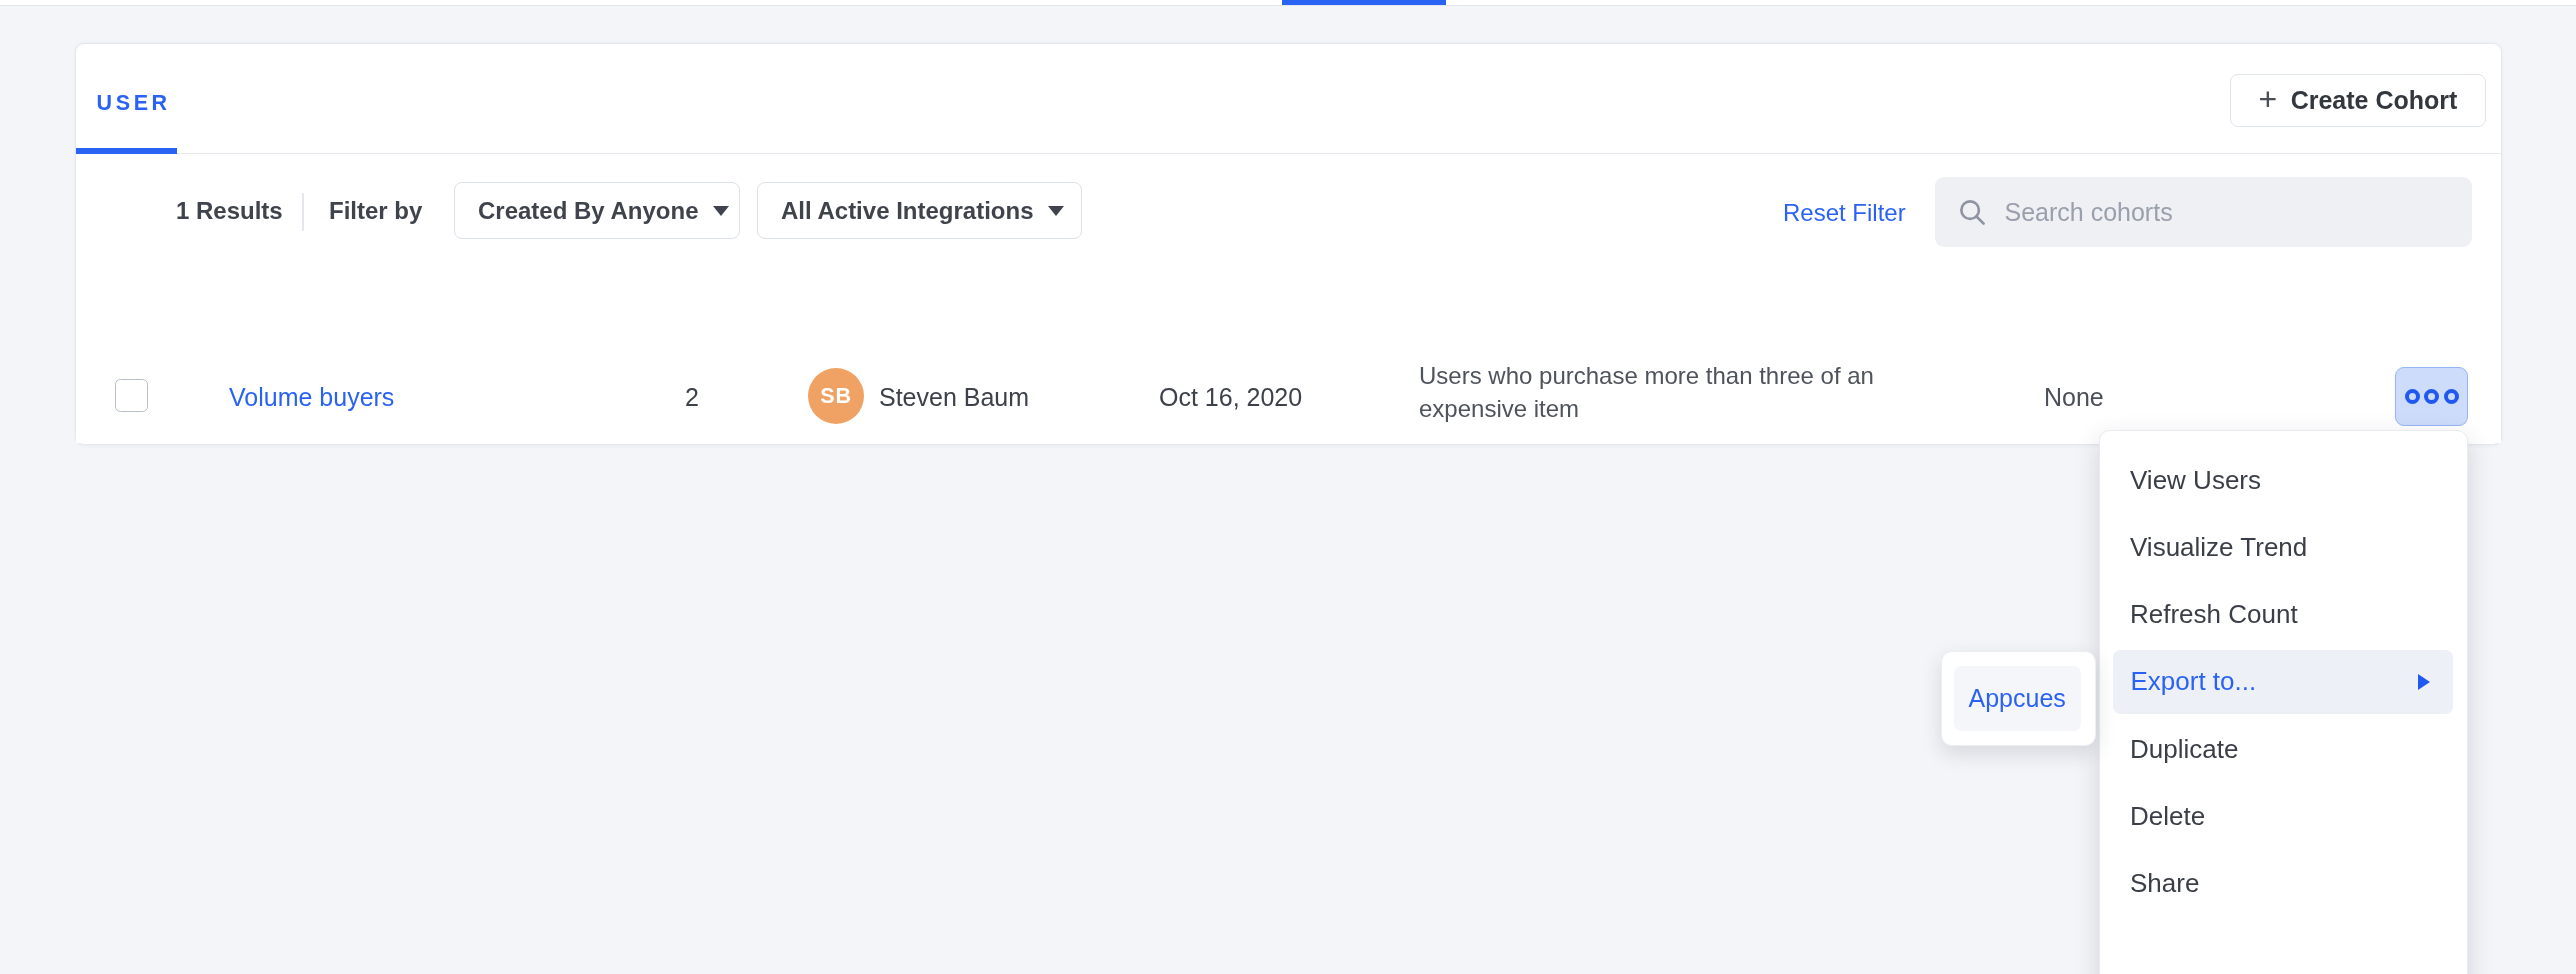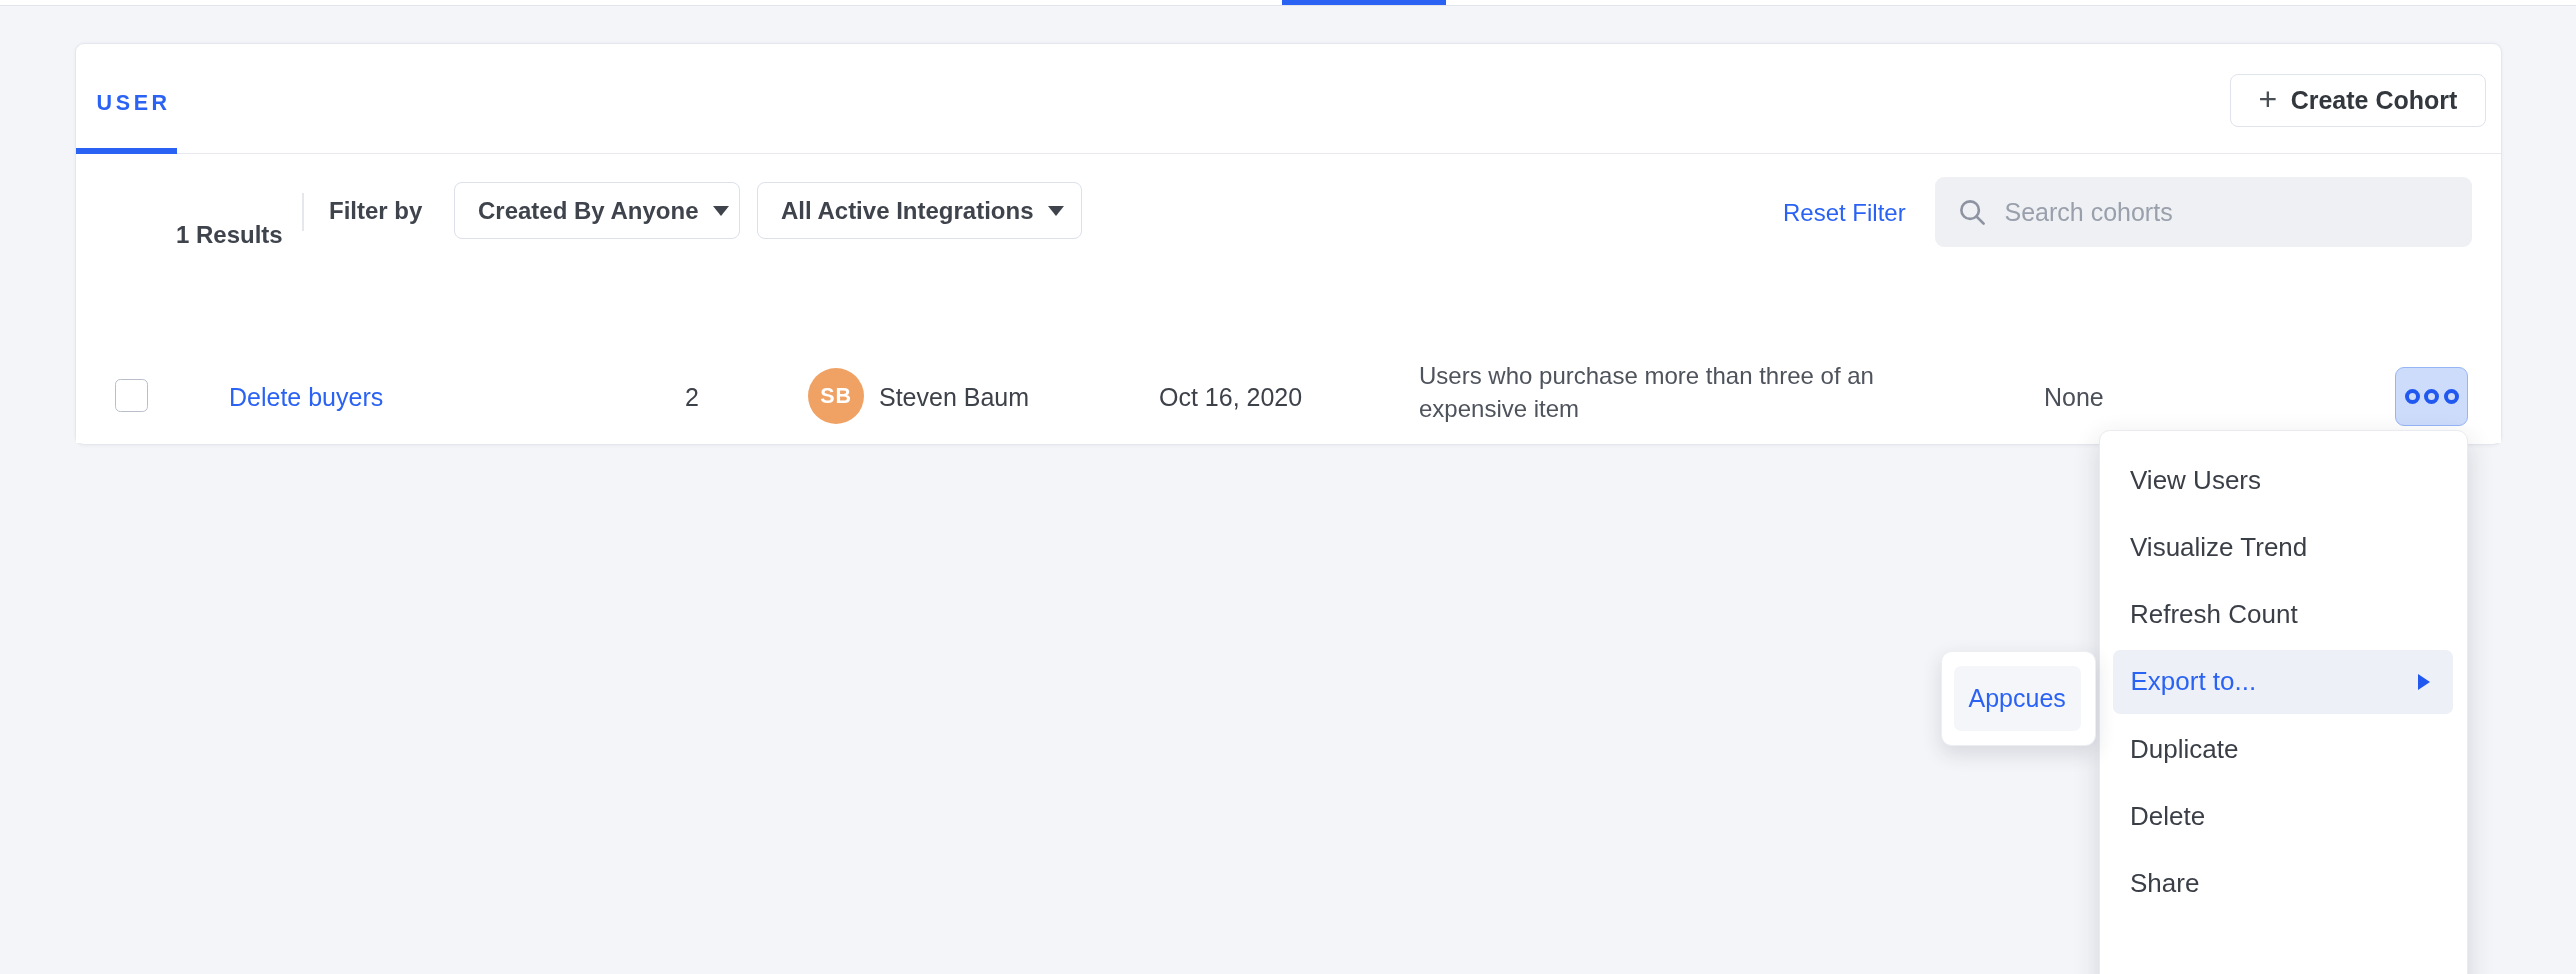--- a/index.html
+++ b/index.html
@@ -23,21 +23,21 @@
                     letter-spacing: 3.6px; color: #2a62f4; }
   .tab-underline { position: absolute; left: 0; top: 104px; width: 101px; height: 6.3px; background: #2a62f4; }
 
   .create-btn { position: absolute; left: 2154px; top: 30px; width: 256px; height: 53px;
                 background: #fff; border: 1.8px solid #dfe3ec; border-radius: 8px;
                 display: flex; align-items: center; justify-content: center; gap: 13.4px; cursor: pointer; }
   .plus-glyph { font-size: 32px; font-weight: 400; color: #4a4e55; line-height: 32px; margin-top: -2.7px; }
   .create-btn-label { font-size: 25px; font-weight: 600; color: #33373e; }
 
   
-  .results-count { position: absolute; left: 100px; top: 153px; font-size: 24px; font-weight: 600; color: #3f434c; margin-top: 24px; }
+  .results-count { position: absolute; left: 100px; top: 153px; font-size: 24px; font-weight: 600; color: #3f434c; }
   .filter-divider { position: absolute; left: 226px; top: 149px; width: 1.8px; height: 38px; background: #e5e7ec; }
   .filter-by-label { position: absolute; left: 253px; top: 153px; font-size: 24px; font-weight: 600; color: #3f434c; }
 
   .dropdown { position: absolute; top: 138px; height: 57px; background: #fff; border: 1.8px solid #dce0e8;
               border-radius: 8px; display: flex; align-items: center; justify-content: space-between;
               padding: 0 20px 0 23px; cursor: pointer; }
   .dd-created-by { left: 378px; width: 286px; }
   .dd-integrations { left: 681px; width: 325px; }
   .dropdown-label { font-size: 24px; font-weight: 600; color: #3f434c; white-space: nowrap; }
   .caret-down { width: 0; height: 0; border-left: 8px solid transparent; border-right: 8px solid transparent;
@@ -148,21 +148,21 @@
     <svg width="30" height="30" viewBox="0 0 24 24">
       <circle cx="10.5" cy="10.5" r="7" fill="none" stroke="#8d93a0" stroke-width="2.1"></circle>
       <line x1="15.6" y1="15.6" x2="21.3" y2="21.3" stroke="#8d93a0" stroke-width="2.1" stroke-linecap="round"></line>
     </svg>
     <input class="search-input" type="text" placeholder="Search cohorts" style="">
   </div>
 
 
   <div class="trow">
     <div class="checkbox"></div>
-    <span class="cell cell-name">Delete buyers</span>
+    <span class="cell cell-name">Volume buyers</span>
     <span class="cell cell-count">2</span>
     <div class="avatar">
       <span>SB</span>
     </div>
     <span class="cell cell-creator">Steven Baum</span>
     <span class="cell cell-modified">Oct 16, 2020</span>
     <div class="cell-desc">
       <div>Users who purchase more than three of an</div>
       <div>expensive item</div>
     </div>

